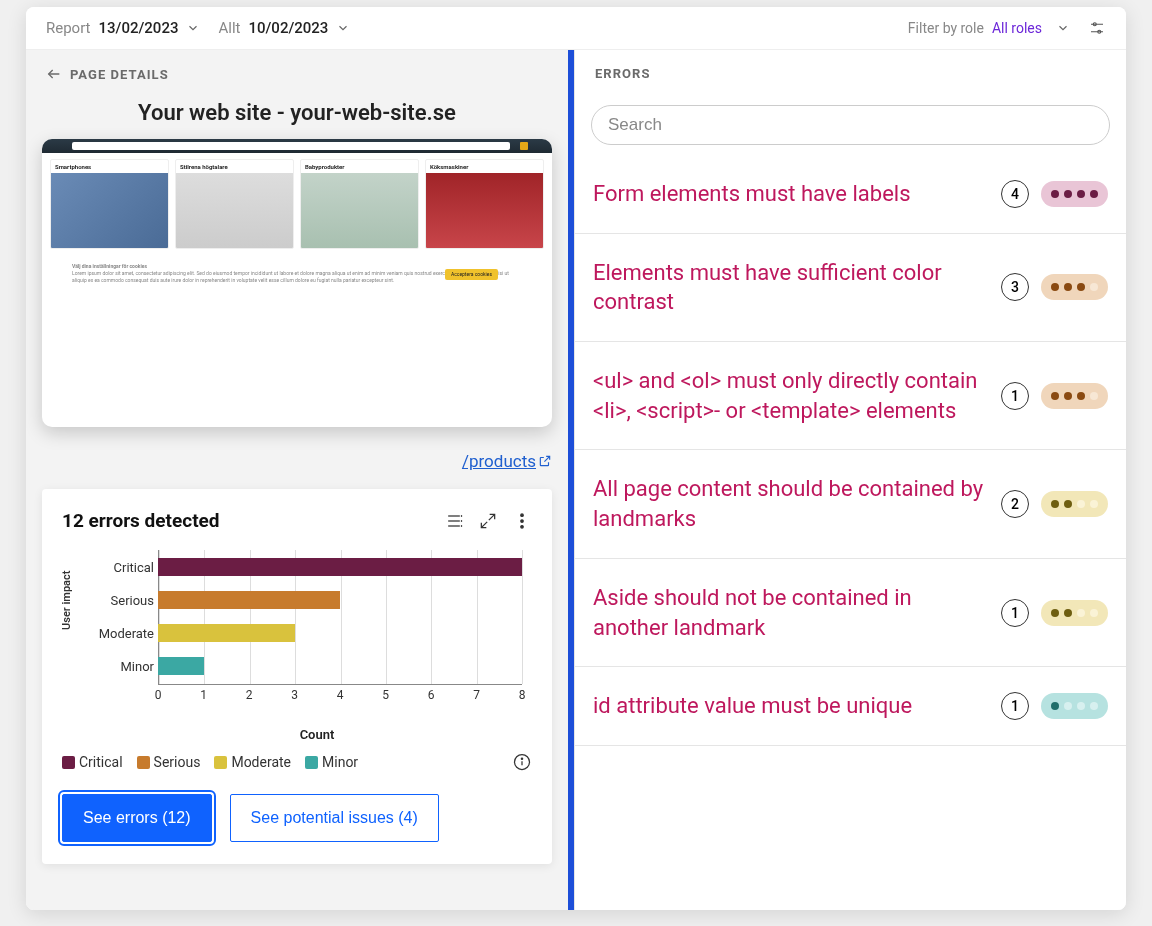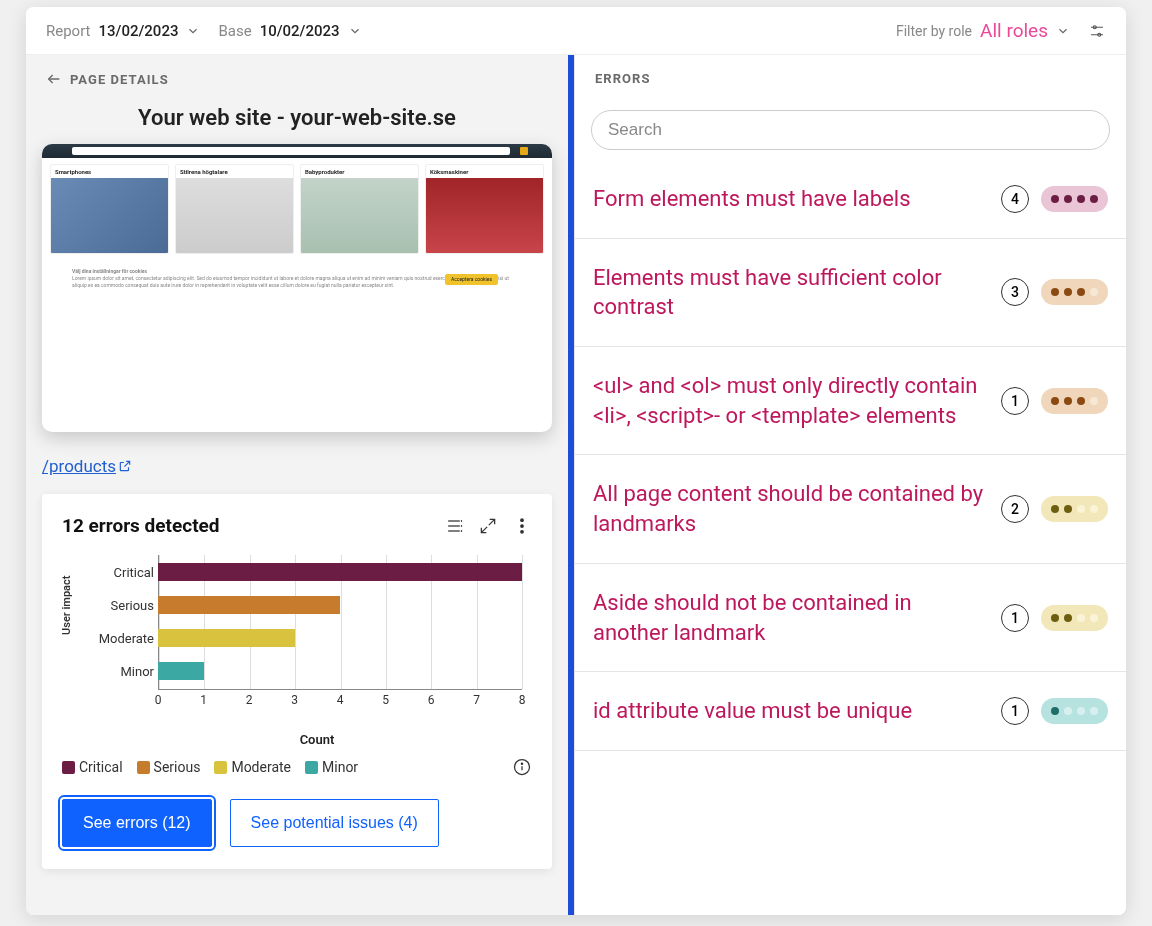--- a/index.html
+++ b/index.html
@@ -34,22 +34,22 @@
     font-size: 15px;
   }
   .filter-label { color: #888; }
   .filter-value { color: #222; font-weight: 500; }
   .chev {
     width: 14px; height: 14px;
     stroke: #666; stroke-width: 2; fill: none;
   }
   .topbar-spacer { flex: 1; }
   .role-select {
-    display: flex; align-items: center; gap: 8px;
-    font-size: 19px; color: #ec4899;
+    display: flex; align-items: center; gap: 14px;
+    font-size: 14px; color: #6d28d9;
   }
   .settings-icon {
     margin-left: 18px;
     width: 18px; height: 18px;
     stroke: #555; stroke-width: 1.5; fill: none;
     cursor: pointer;
   }
   .role-label { color: #888; font-size: 14px; margin-right: 8px; }
 
   
@@ -138,21 +138,21 @@
   .fake-product .img.kitchen{background:linear-gradient(#a02428,#c8454a);}
   .fake-cookie {
     padding:8px 30px 10px;background:#fff;font-size:5px;color:#888;line-height:1.4;
     position:relative;
   }
   .fake-cookie .btn-accept{
     position:absolute;right:54px;bottom:14px;
     background:#f0c22c;color:#222;font-size:5px;padding:2px 6px;border-radius:2px;
   }
   .page-url {
-    text-align:left;margin:24px 0 18px;
+    text-align:right;margin:24px 0 18px;
   }
   .page-url a{
     color:#1f5fcf;font-size:17px;text-decoration:underline;
   }
   .ext-icon{width:14px;height:14px;stroke:#1f5fcf;fill:none;stroke-width:2;vertical-align:-1px;margin-left:2px;}
 
   
   .errors-card {
     background:#fff;border-radius:4px;padding:20px 20px 22px;
     box-shadow:0 2px 10px rgba(0,0,0,0.08);
@@ -244,21 +244,21 @@
 
   <div class="topbar">
     <div class="filter-group">
       <span class="filter-label">Report</span>
       <span class="filter-value">13/02/2023</span>
       <svg class="chev" viewBox="0 0 24 24">
           <polyline points="6 9 12 15 18 9"></polyline>
         </svg>
     </div>
     <div class="filter-group">
-      <span class="filter-label">Base</span>
+      <span class="filter-label">Allt</span>
       <span class="filter-value">10/02/2023</span>
       <svg class="chev" viewBox="0 0 24 24">
           <polyline points="6 9 12 15 18 9"></polyline>
         </svg>
     </div>
     <div class="topbar-spacer"></div>
     <span class="role-label">Filter by role</span>
     <div class="role-select">
       <span>All roles</span>
       <svg class="chev" viewBox="0 0 24 24">

